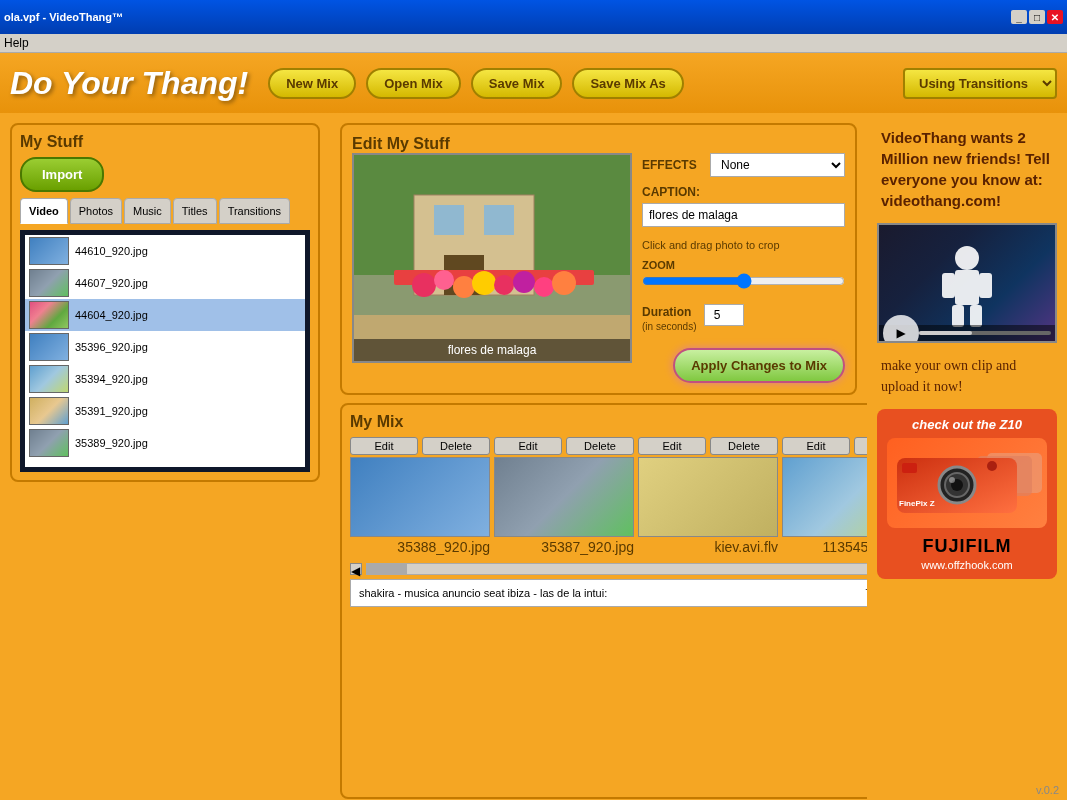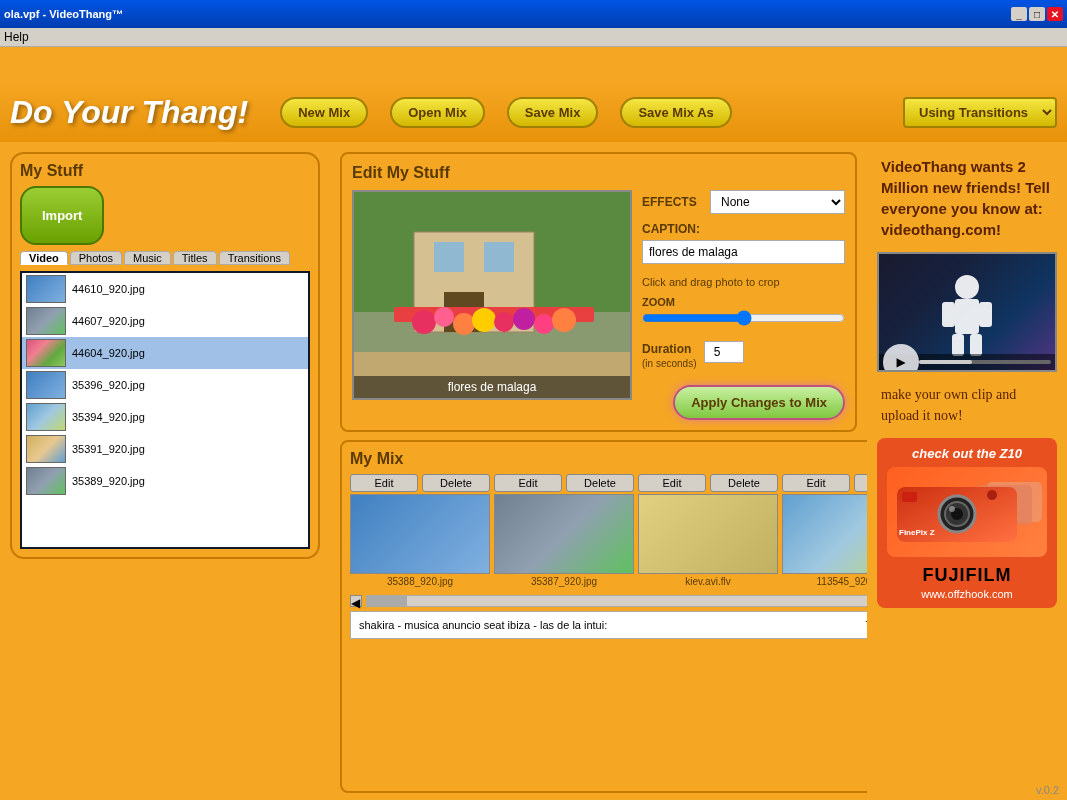--- a/index.html
+++ b/index.html
@@ -2,21 +2,21 @@
 <html><head>
   <meta charset="utf-8">
   <style>
     * { box-sizing: border-box; margin: 0; padding: 0; }
     body { font-family: Arial, sans-serif; font-size: 12px; background: #d4d0c8; width: 1067px; height: 800px; overflow: hidden; }
 
     
     #titlebar {
       background: linear-gradient(to bottom, #0054e3, #003db0);
       color: white;
-      height: 28px;
+      height: 34px;
       display: flex;
       align-items: center;
       justify-content: space-between;
       padding: 0 4px;
       font-size: 11px;
       font-weight: bold;
     }
     #titlebar-controls { display: flex; gap: 2px; }
     .titlebar-btn {
       width: 16px; height: 14px;
@@ -42,23 +42,22 @@
       display: flex;
       flex-direction: column;
     }
 
     
     #header {
       background: linear-gradient(to bottom, #f5a623, #e8920a);
       padding: 8px 10px;
       display: flex;
       align-items: center;
-      gap: 22px;
+      gap: 10px;
       min-height: 60px;
-      margin-top: 35px;
     }
     #app-title {
       font-family: 'Arial Black', Impact, sans-serif;
       font-size: 32px;
       font-weight: 900;
       font-style: italic;
       color: white;
       text-shadow: 2px 2px 4px rgba(0,0,0,0.4);
       margin-right: 10px;
       white-space: nowrap;
@@ -99,65 +98,65 @@
       padding: 10px;
       display: flex;
       flex-direction: column;
       gap: 8px;
     }
 
     
     #my-stuff {
       background: #f5a623;
       border: 2px solid #c47a00;
-      border-radius: 14px;
+      border-radius: 8px;
       padding: 8px;
     }
     #my-stuff-title {
       font-size: 16px;
       font-weight: bold;
       color: #5a3a00;
       margin-bottom: 6px;
     }
     #import-btn {
       background: linear-gradient(to bottom, #9acd32, #6aa000);
       border: 2px solid #4a7800;
       border-radius: 16px;
-      padding: 20px 20px;
+      padding: 8px 20px;
       font-size: 13px;
       font-weight: bold;
       color: white;
       cursor: pointer;
       margin-bottom: 6px;
       display: inline-block;
     }
     #file-tabs {
       display: flex;
       gap: 2px;
       margin-bottom: 6px;
       flex-wrap: nowrap;
     }
     .file-tab {
       background: #d4d0c8;
       border: 1px solid #aaa;
       border-radius: 4px 4px 0 0;
-      padding: 0 8px;
+      padding: 6px 8px;
       font-size: 11px;
       cursor: pointer;
       white-space: nowrap;
     }
     .file-tab.active {
       background: white;
       border-bottom-color: white;
       font-weight: bold;
     }
     #file-list-container {
       background: white;
-      border: 2px solid #0f172a;
-      height: 278px;
+      border: 5px solid #0f172a;
+      height: 242px;
       overflow-y: auto;
       position: relative;
     }
     .file-item {
       display: flex;
       align-items: center;
       padding: 2px 4px;
       cursor: pointer;
       font-size: 11px;
       gap: 6px;
@@ -186,21 +185,20 @@
     #edit-section {
       background: #f5a623;
       border: 2px solid #c47a00;
       border-radius: 8px;
       padding: 10px;
     }
     #edit-title {
       font-size: 16px;
       font-weight: bold;
       color: #5a3a00;
-      margin-bottom: 8px;
     }
     #edit-content {
       display: flex;
       gap: 10px;
     }
     #photo-preview {
       width: 280px;
       height: 210px;
       background: #333;
       border: 2px solid #888;
@@ -341,23 +339,23 @@
       border-radius: 3px;
       background: #d4d0c8;
     }
     .mix-thumb {
       width: 140px;
       height: 80px;
       background: #666;
       border: 1px solid #888;
     }
     .mix-label {
-      font-size: 10px;
-      color: #5a3a00;
-      text-align: center;
+      font-size: 14px;
+      color: #5a3a00;
+      text-align: right;
     }
     #audio-bar {
       background: white;
       border: 1px solid #aaa;
       margin-top: 4px;
       padding: 4px 8px;
       display: flex;
       align-items: center;
       gap: 8px;
       font-size: 11px;

